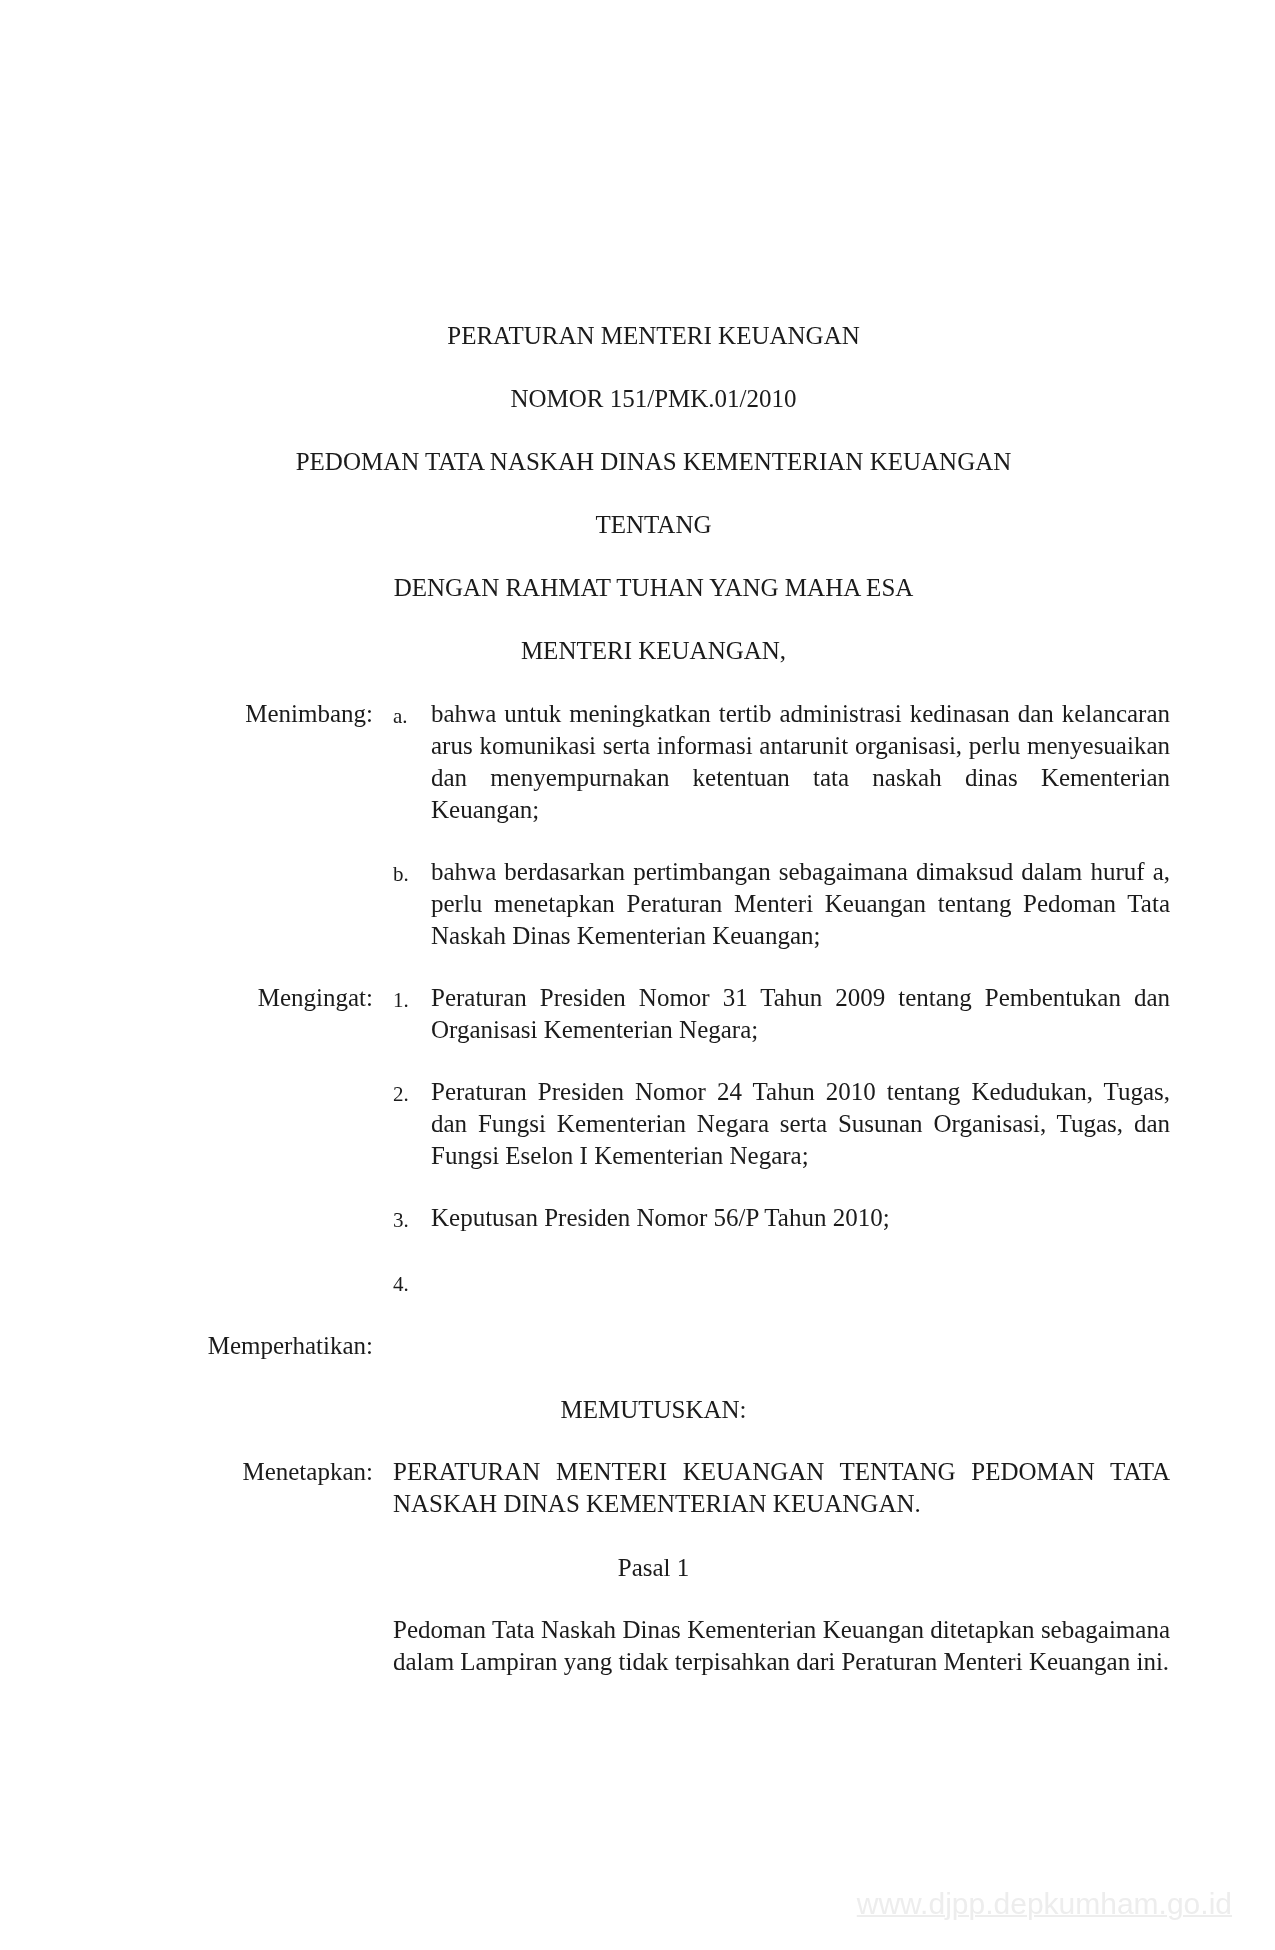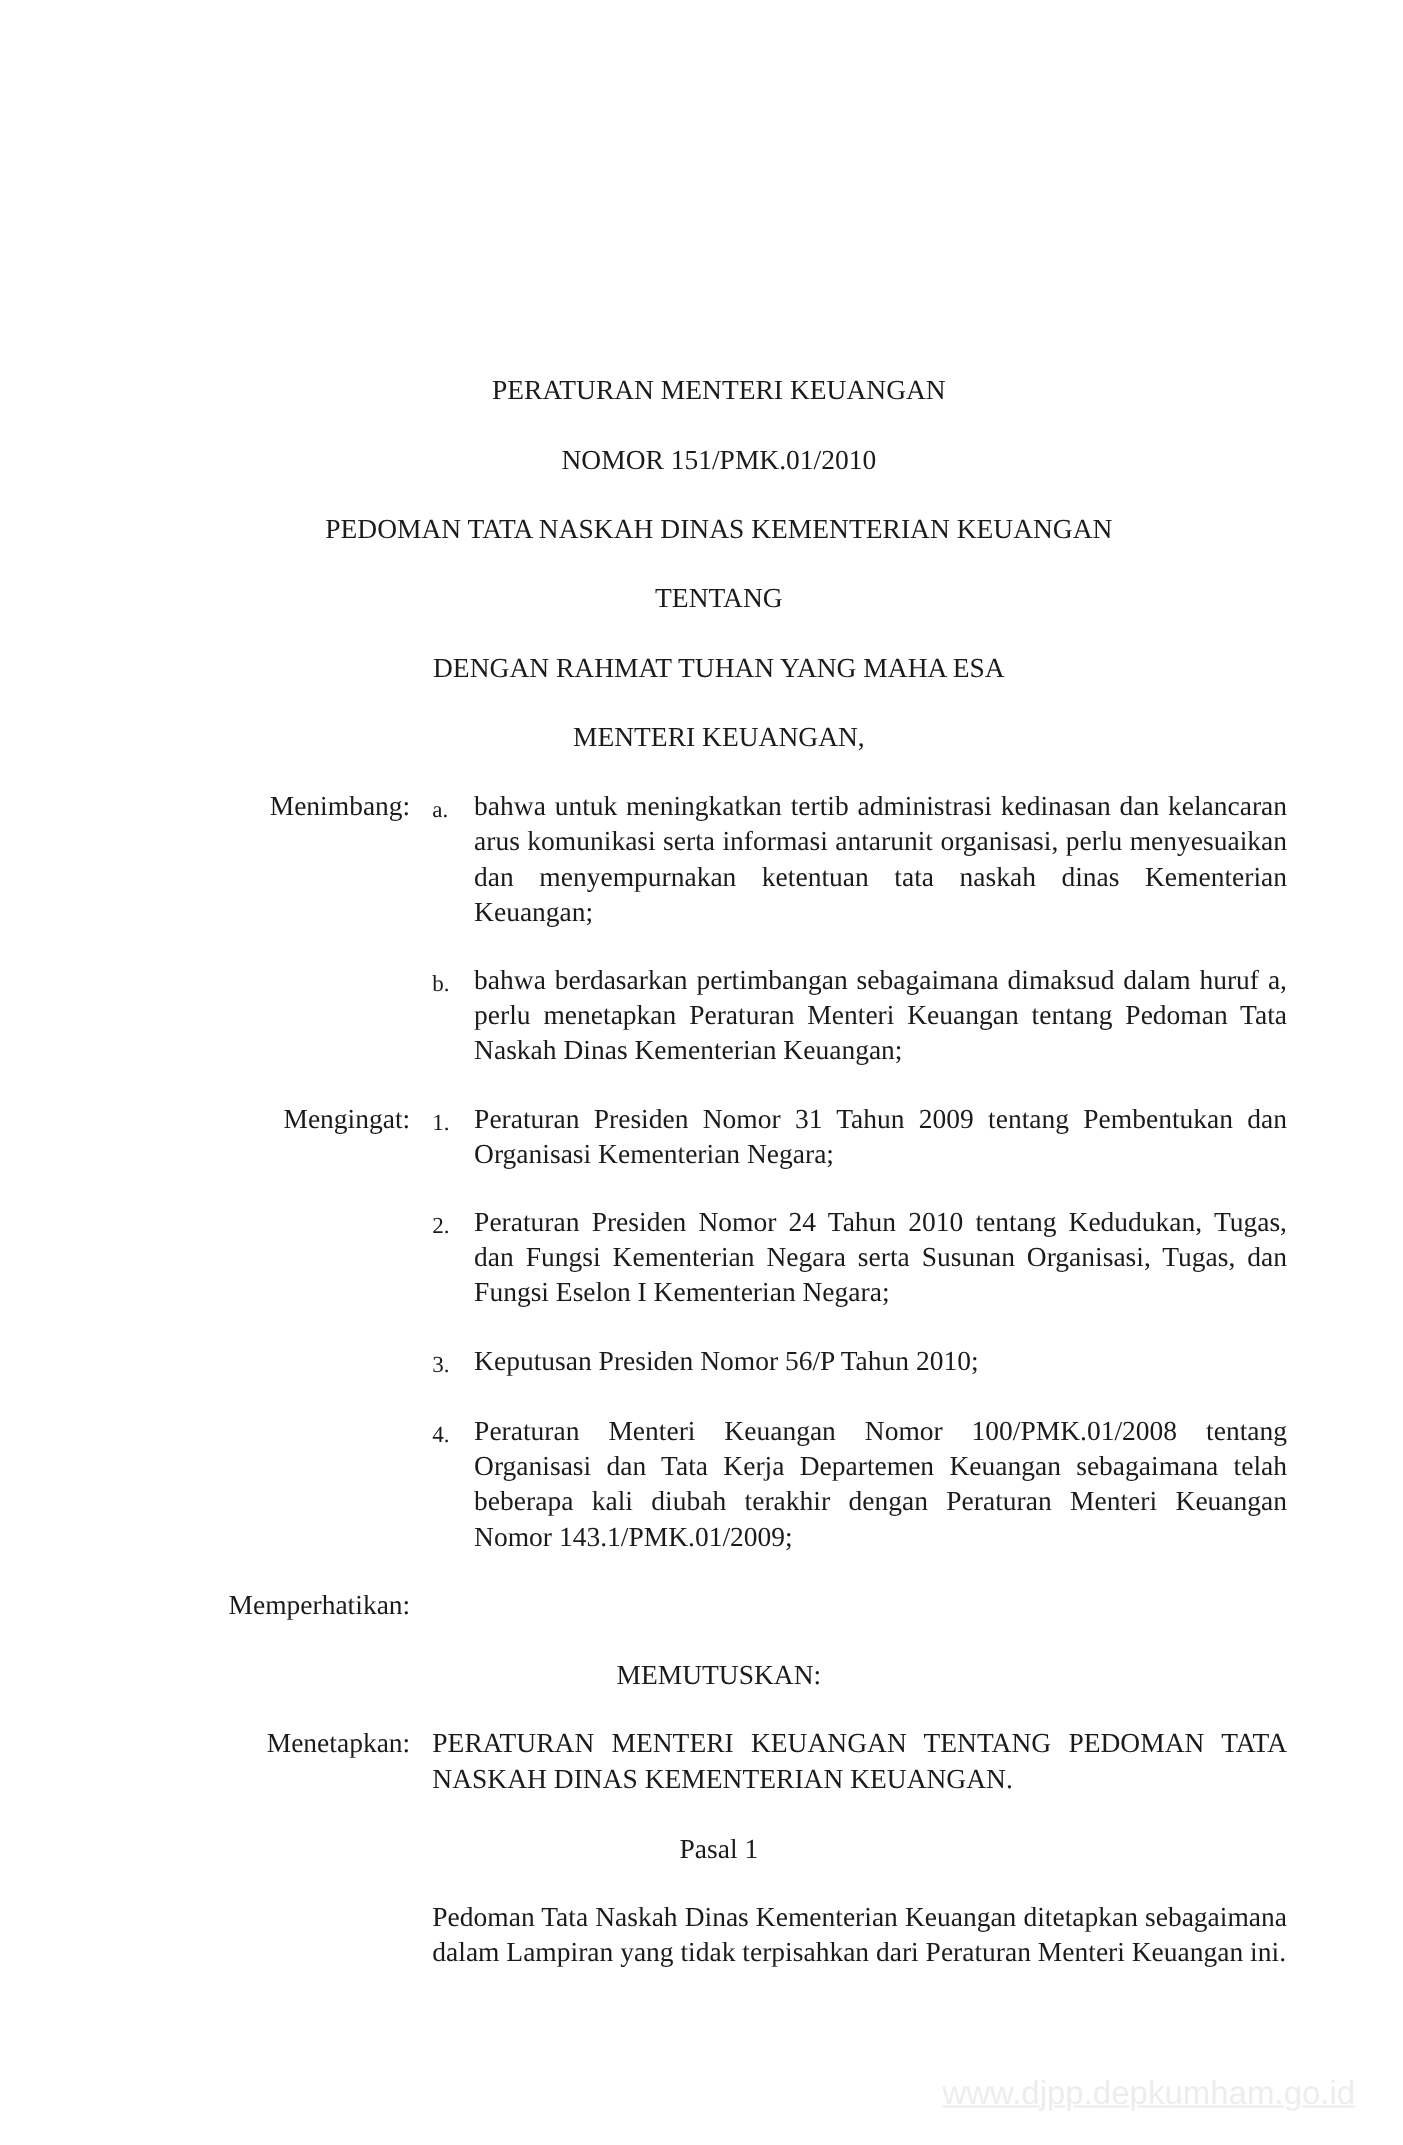--- a/index.html
+++ b/index.html
@@ -10,21 +10,21 @@
     background: #ffffff;
     font-family: "Liberation Serif", serif;
     font-size: 25px;
     line-height: 32px;
     color: #1b1b1b;
     overflow: hidden;
   }
   .content {
     position: absolute;
     left: 137px;
-    top: 340px;
+    top: 320px;
     width: 1033px;
   }
   .title-block .tline {
     text-align: center;
     margin-bottom: 31px;
     white-space: nowrap;
   }
   .row {
     display: grid;
     grid-template-columns: 229px 27px 38px 1fr;
@@ -104,21 +104,20 @@
       <div class="label"></div>
       <div class="colon"></div>
       <div class="marker">3.</div>
       <div class="text">Keputusan Presiden Nomor 56/P Tahun 2010;</div>
     </div>
 
     <div class="row">
       <div class="label"></div>
       <div class="colon"></div>
       <div class="marker">4.</div>
-      <div class="text">Peraturan Menteri Keuangan Nomor 100/PMK.01/2008 tentang Organisasi dan Tata Kerja Departemen Keuangan sebagaimana telah beberapa kali diubah terakhir dengan Peraturan Menteri Keuangan Nomor 143.1/PMK.01/2009;</div>
     </div>
 
     <div class="row">
       <div class="label">Memperhatikan</div>
       <div class="colon">:</div>
     </div>
 
     <div class="centered-heading">MEMUTUSKAN:</div>
 
     <div class="row">

